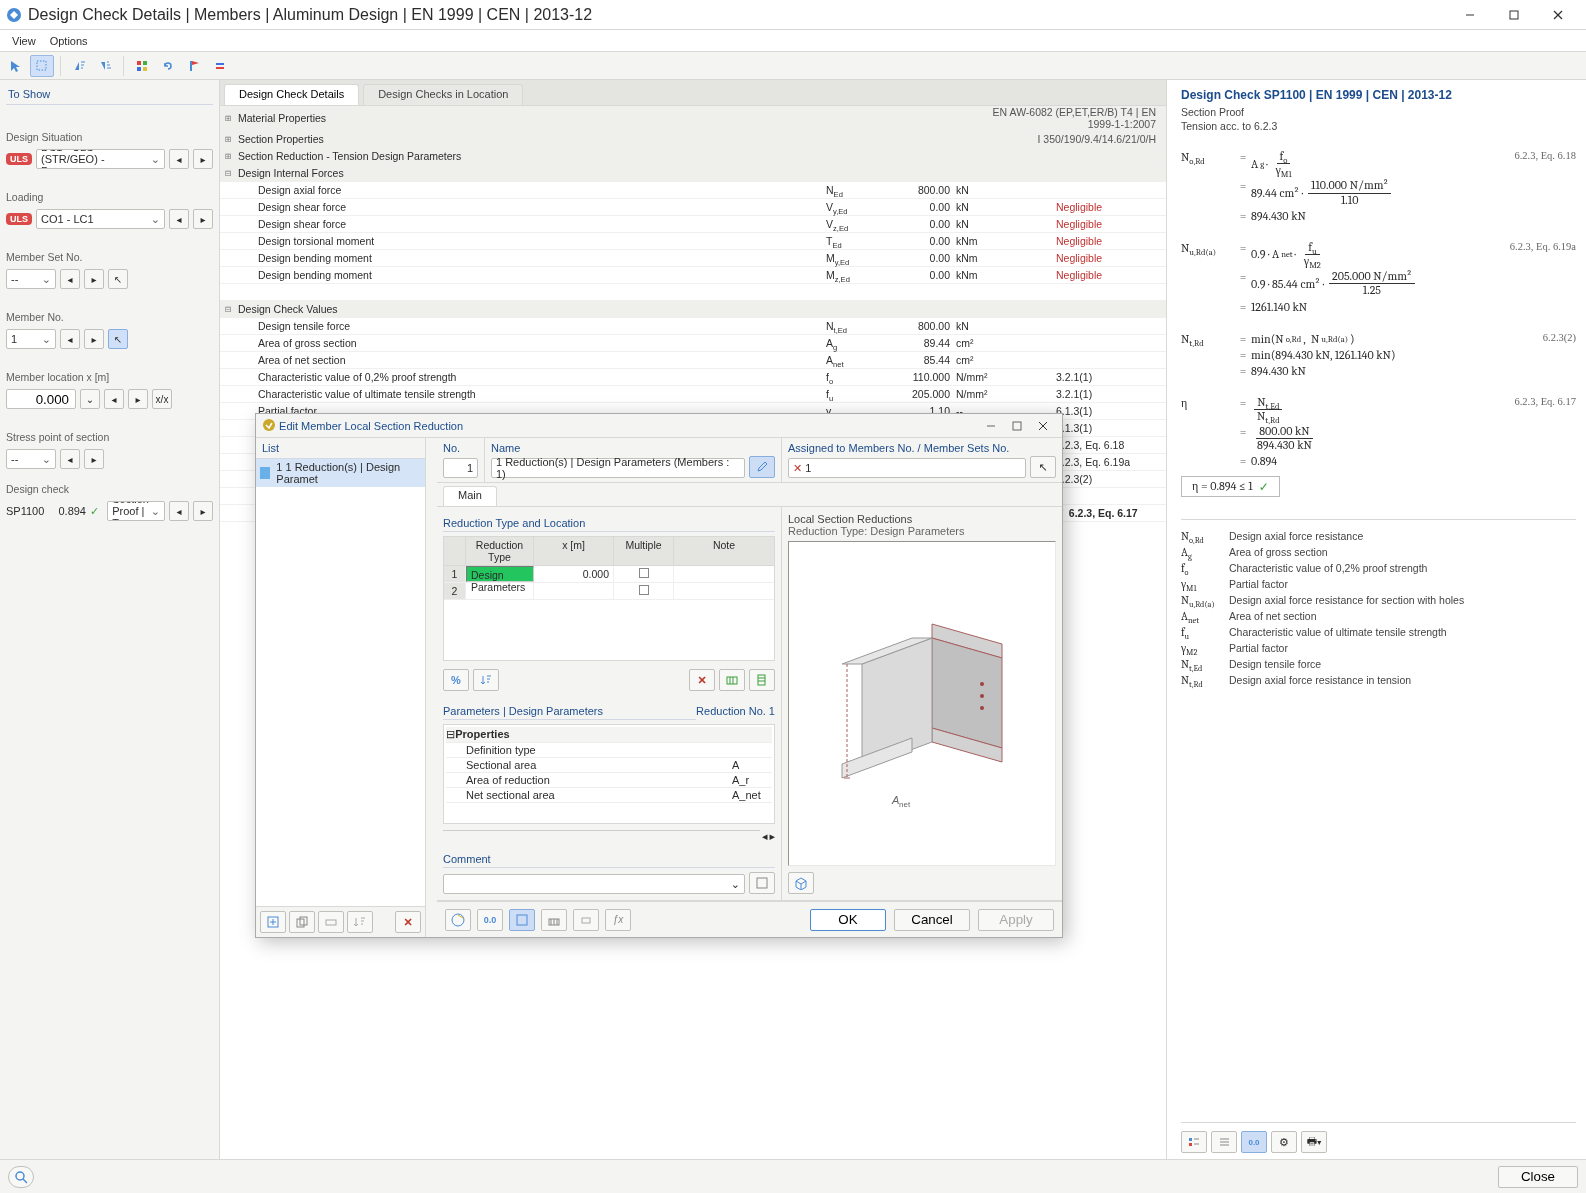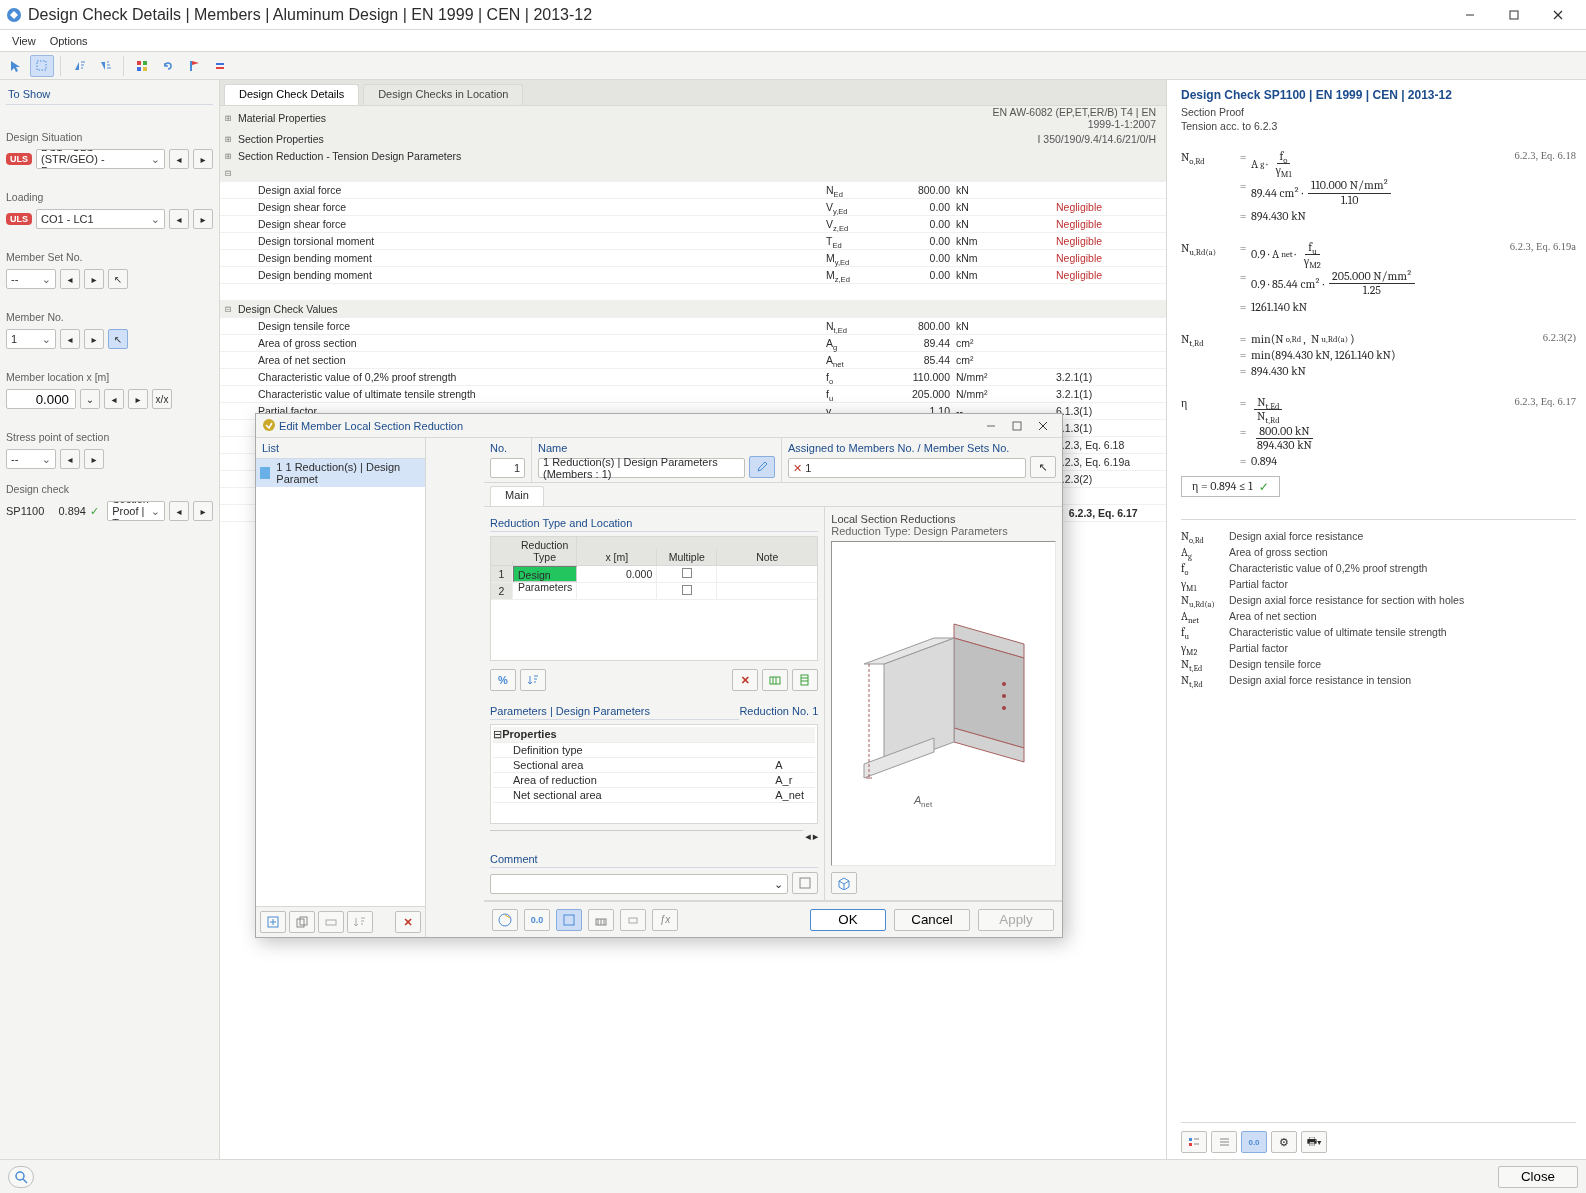--- a/index.html
+++ b/index.html
@@ -76,40 +76,40 @@
   .col-note { width:110px; }
   .col-right-info { width:200px; text-align:right; padding-right:10px; color:#555;}
   .neg-text { color:var(--red-text); }
   .check-green::before { content:"✓"; color:var(--green); font-weight:bold; margin-right:4px; }
 
   
   .modal { position:absolute; left:35px; top:333px; width:808px; height:525px; background:var(--bg-main); border:1px solid #aaa; box-shadow:4px 4px 18px rgba(0,0,0,0.25); display:flex; flex-direction:column; z-index:100; }
   .modal .modal-title { height:24px; display:flex; align-items:center; padding:0 6px; border-bottom:1px solid var(--border-light); color:var(--section-heading);}
   .modal .modal-title .spacer { flex:1; }
   .modal-winbtn { width:26px; height:20px; display:flex; align-items:center; justify-content:center; }
-  .modal-body { flex:1; display:flex; min-height:0;gap:47px; }
+  .modal-body { flex:1; display:flex; min-height:0; }
   .modal-left { width:170px; border-right:1px solid var(--border-light); display:flex; flex-direction:column; }
   .modal-right { flex:1; display:flex; flex-direction:column; min-width:0;margin-left:11px; }
   .panel-head { color:var(--section-heading); padding:4px 6px; border-bottom:1px solid #d4d8e4; font-weight:500;}
   .list-body { flex:1; background:#fff; overflow:auto;}
   .list-row { display:flex; align-items:center; height:28px; padding:0 4px; }
   .list-row.sel { background:#d6e4f8; }
   .modal-right-top { display:flex; border-bottom:1px solid var(--border-light); }
   .top-box { padding:4px 6px; }
   .top-box.no { width:48px; border-right:1px solid var(--border-light);}
   .top-box.name { flex:1; border-right:1px solid var(--border-light);}
   .top-box.assigned { width:280px;}
   .fake-input { height:20px; background:#fff; border:1px solid var(--border-mid); border-radius:2px; display:flex; align-items:center; padding:0 4px; margin-top:2px;}
   .modal-tabs { display:flex; height:24px; padding-top:3px; border-bottom:1px solid var(--border-light); }
   .modal-tab { padding:2px 14px; background:var(--tab-active-bg); border:1px solid var(--border-light); border-bottom:none; border-radius:3px 3px 0 0; margin-left:6px;}
   .modal-main { flex:1; display:flex; min-height:0; border-bottom:1px solid var(--border-light); }
   .modal-main-left { flex:1; border-right:1px solid var(--border-light); display:flex; flex-direction:column; padding:6px; }
   .modal-main-right { width:280px; display:flex; flex-direction:column; padding:6px; }
   .mini-grid { border:1px solid var(--border-light); background:#fff; font-size:10.5px; }
-  .mini-grid-head { display:flex; background:var(--header-bg); border-bottom:1px solid var(--border-light);align-items:flex-end;}
+  .mini-grid-head { display:flex; background:var(--header-bg); border-bottom:1px solid var(--border-light);}
   .mini-grid-head > div { padding:2px 4px; text-align:center; border-right:1px solid var(--border-light);}
   .mini-grid-row { display:flex; border-bottom:1px solid #eee;}
   .mini-grid-row > div { padding:2px 4px; border-right:1px solid #eee; height:16px;}
   .mgc-num { width:22px; background:var(--header-bg); text-align:center;}
   .mgc-type { flex:1; }
   .mgc-x { width:80px; text-align:right;}
   .mgc-mul { width:60px; text-align:center;}
   .mgc-note { width:100px;}
   .mini-toolbar { display:flex; gap:4px; margin-top:8px; }
   .mini-toolbar .right { margin-left:auto; display:flex; gap:4px; }
@@ -345,20 +345,21 @@
         <span class="tree-toggle">⊞</span>
         <span class="col-name">Section Properties</span>
         <span class="col-right-info">I 350/190/9.4/14.6/21/0/H</span>
       </div>
       <div class="detail-row group">
         <span class="tree-toggle">⊞</span>
         <span class="col-name">Section Reduction - Tension Design Parameters</span>
       </div>
       <div class="detail-row group">
         <span class="tree-toggle">⊟</span>
+        <span class="col-name">Design Internal Forces</span>
       </div>
       <div id="internal-rows">
           <div class="detail-row">
             <span class="tree-toggle"></span>
             <span class="col-name"><span class="indent" style="width:20px"></span>Design axial force</span>
             <span class="col-sym">N<sub>Ed</sub></span>
             <span class="col-val">800.00</span>
             <span class="col-unit">kN</span>
             <span class="col-limit"></span>
             <span class="col-note "></span>

